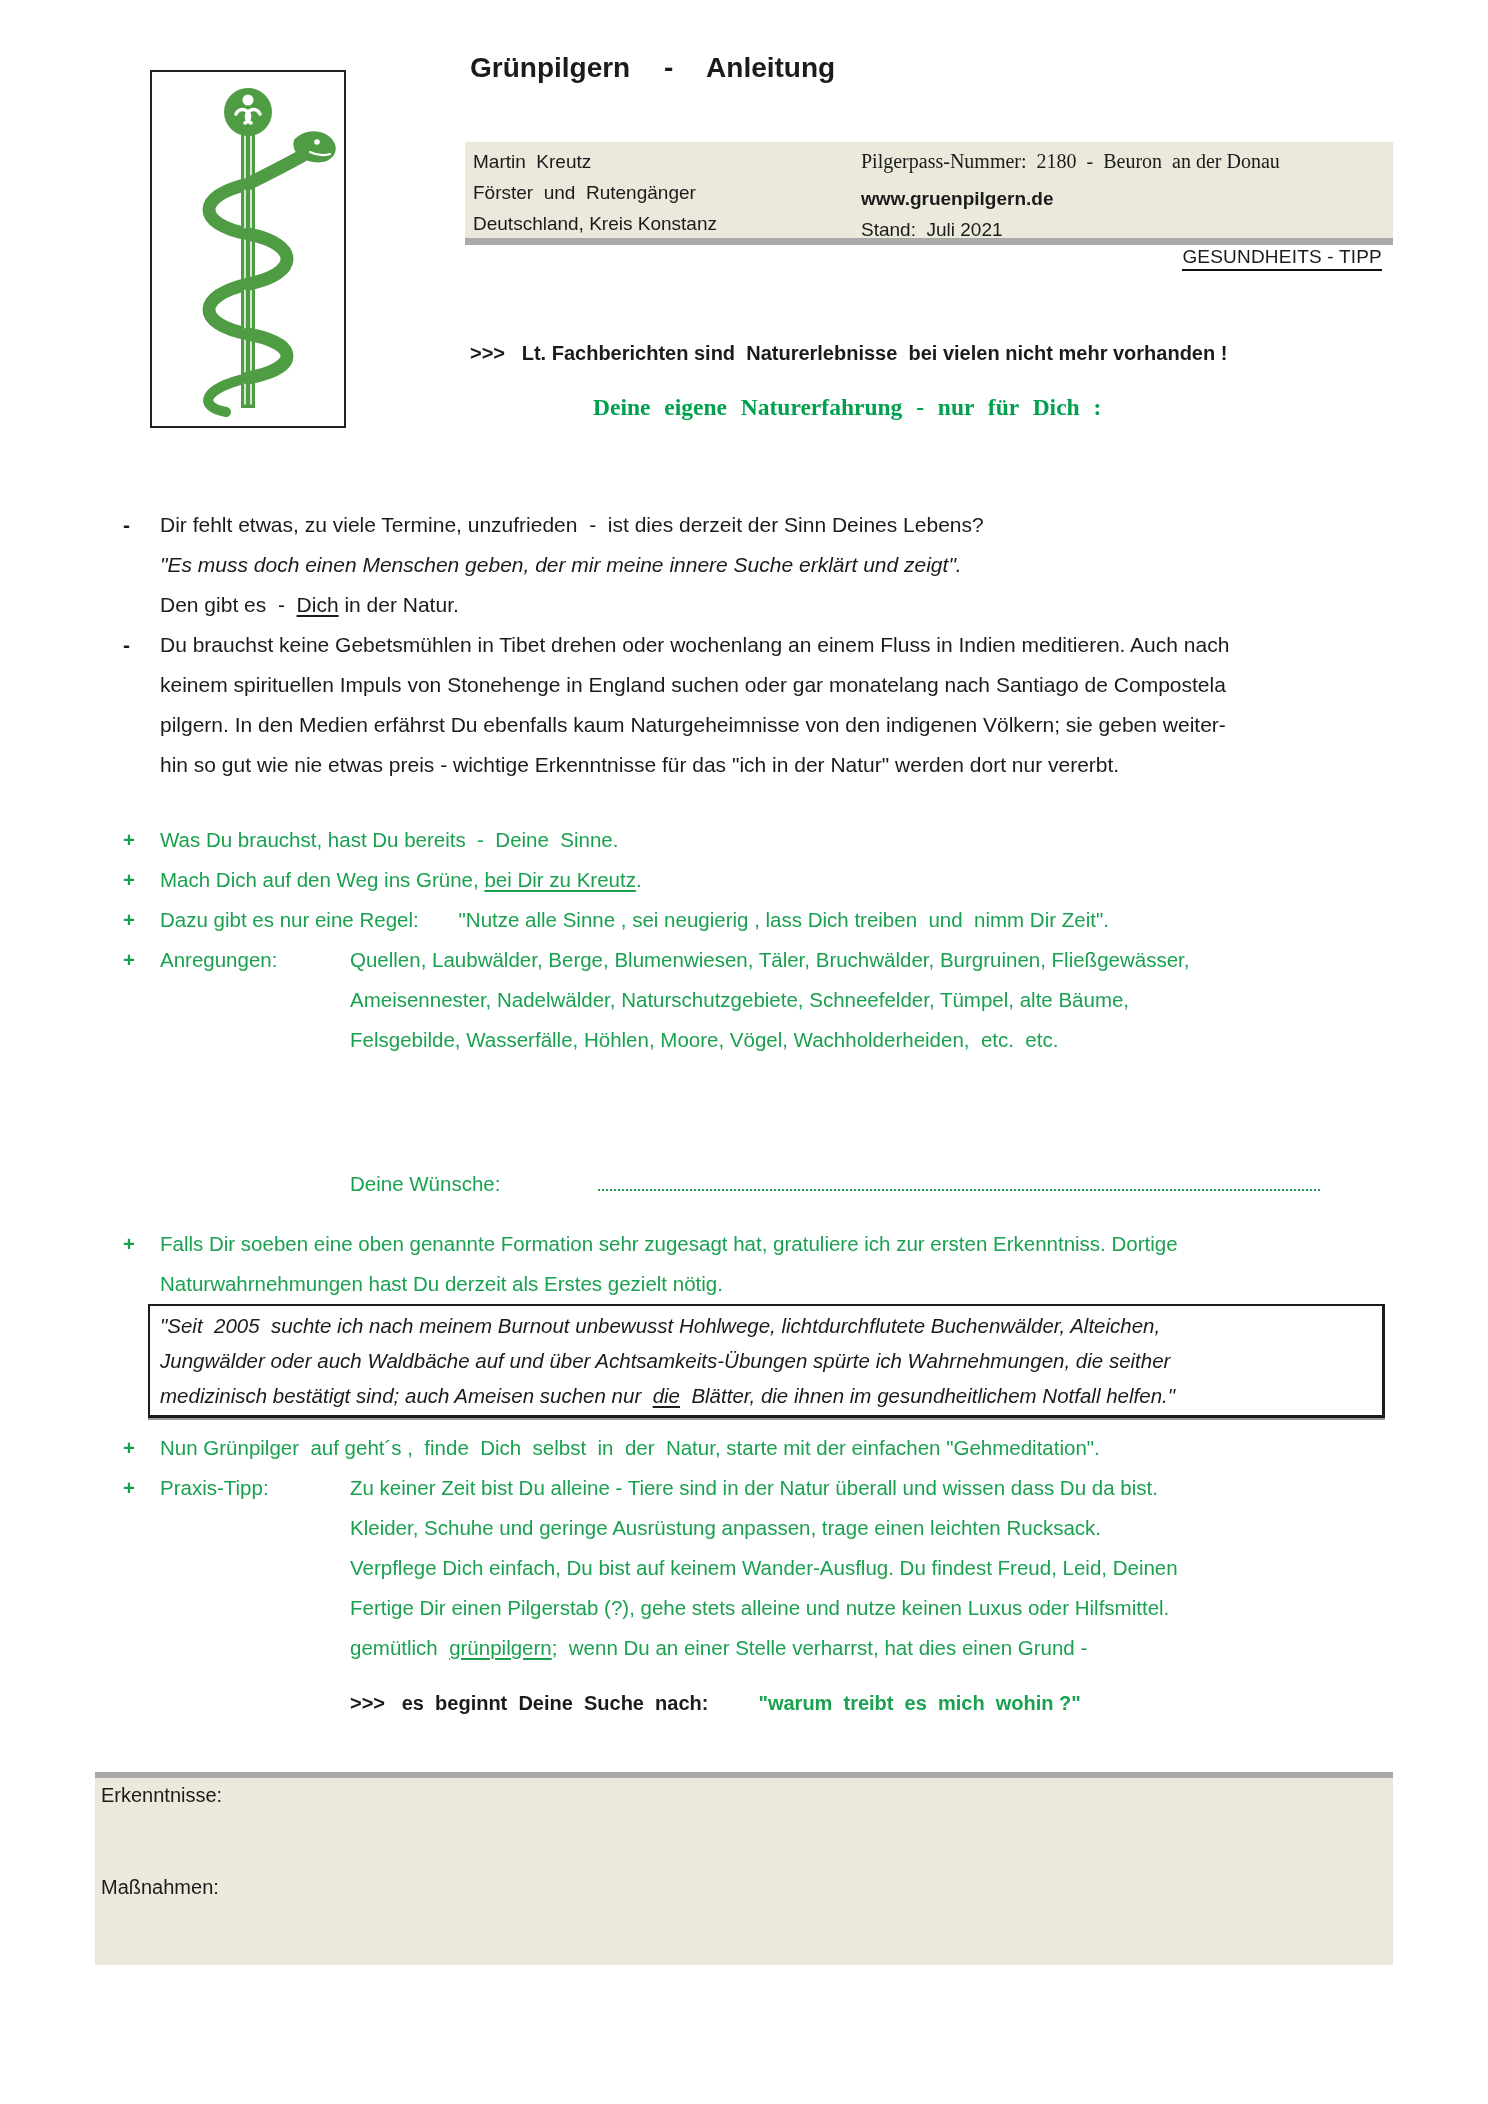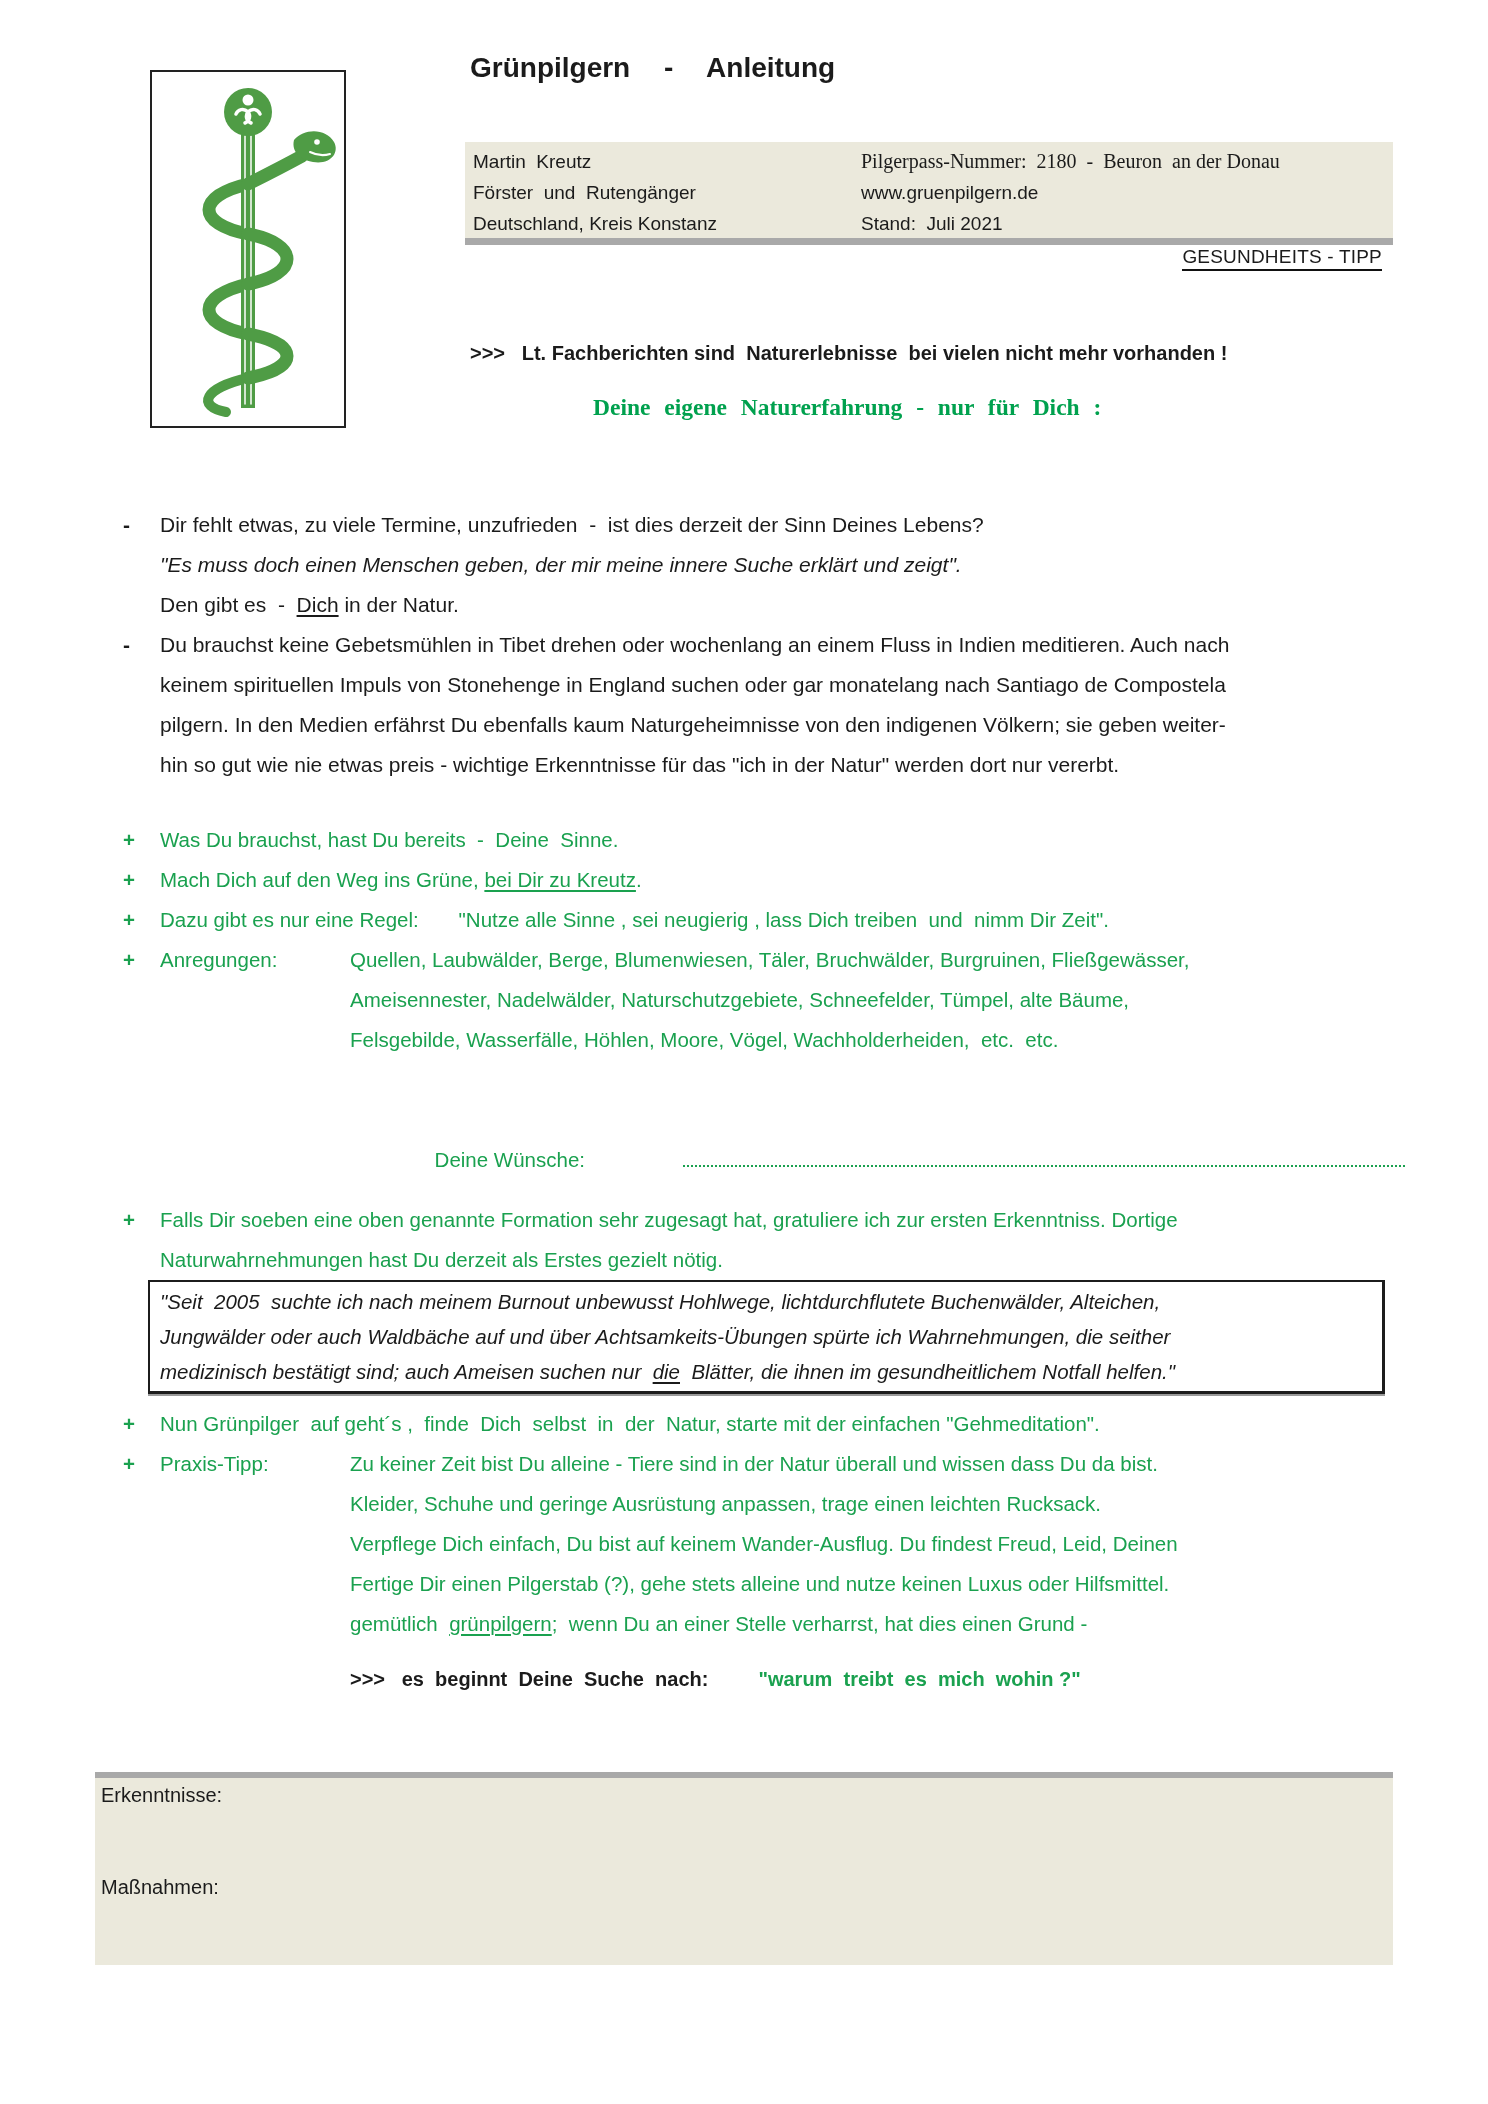--- a/index.html
+++ b/index.html
@@ -20,40 +20,40 @@
 
   
   .title { position:absolute; left:470px; top:52px; margin:0;
            font-size:28px; font-weight:bold; word-spacing:26px; letter-spacing:0px; }
   .info-block { position:absolute; left:465px; top:142px; width:928px; height:96px;
                 background:var(--beige-bg,#ebe9dc); border-bottom:7px solid var(--gray-bar,#a9a9a9); }
   .info-col { position:absolute; top:4px; line-height:31px; font-size:19px; }
   .info-left { left:8px; }
   .info-right { left:396px; }
   .serif-line { font-family:"Liberation Serif", serif; font-size:20px; }
-  .bold-line { font-weight:normal; }
+  .bold-line { font-weight:bold;margin-top:6px; }
   .health-tip { position:absolute; top:246px; right:106px; font-size:19px;
                 border-bottom:2px solid #111; padding-bottom:1px; letter-spacing:0.2px; }
 
   .lead-statement { position:absolute; left:470px; top:342px; font-size:20px; font-weight:bold; }
   .headline { position:absolute; left:593px; top:394px; font-family:"Liberation Serif", serif;
               font-weight:bold; font-size:23.5px; color:var(--green-heading,#00a14e); word-spacing:8px; }
 
   
   .content { position:absolute; left:95px; top:505px; width:1310px; font-size:21px; }
   .row { position:relative; min-height:40px; line-height:40px; padding-left:65px; }
   .row .marker { position:absolute; left:28px; font-weight:bold; }
   .green { color:var(--green-text,#1aa14f); }
   .green-row { font-size:20.5px; }
   .italic { font-style:italic; }
   .u { text-decoration:underline; text-underline-offset:3px; }
   .col-row { padding-left:255px; }
   .col-row .label { position:absolute; left:65px; }
   .gap-35 { margin-top:35px; }
-  .gap-80 { margin-top:80px;text-align:right; }
+  .gap-80 { margin-top:104px; }
   .gap-20 { margin-top:20px; }
   .gap-15 { margin-top:15px; }
   .gap-10 { margin-top:10px; }
   .dotted-line { display:inline-block; width:722px; height:24px; margin-left:98px;
                  border-bottom:2px dotted var(--green-text,#1aa14f); vertical-align:baseline; }
 
   
   .quote-box { margin-left:53px; width:1212px; border:2px solid #1c1c1c;
                border-right-width:3px; border-bottom-width:3px; box-shadow:0 2px 0 #9a9a9a;
                padding:2px 10px; font-style:italic; font-size:20.5px; line-height:35px; }

